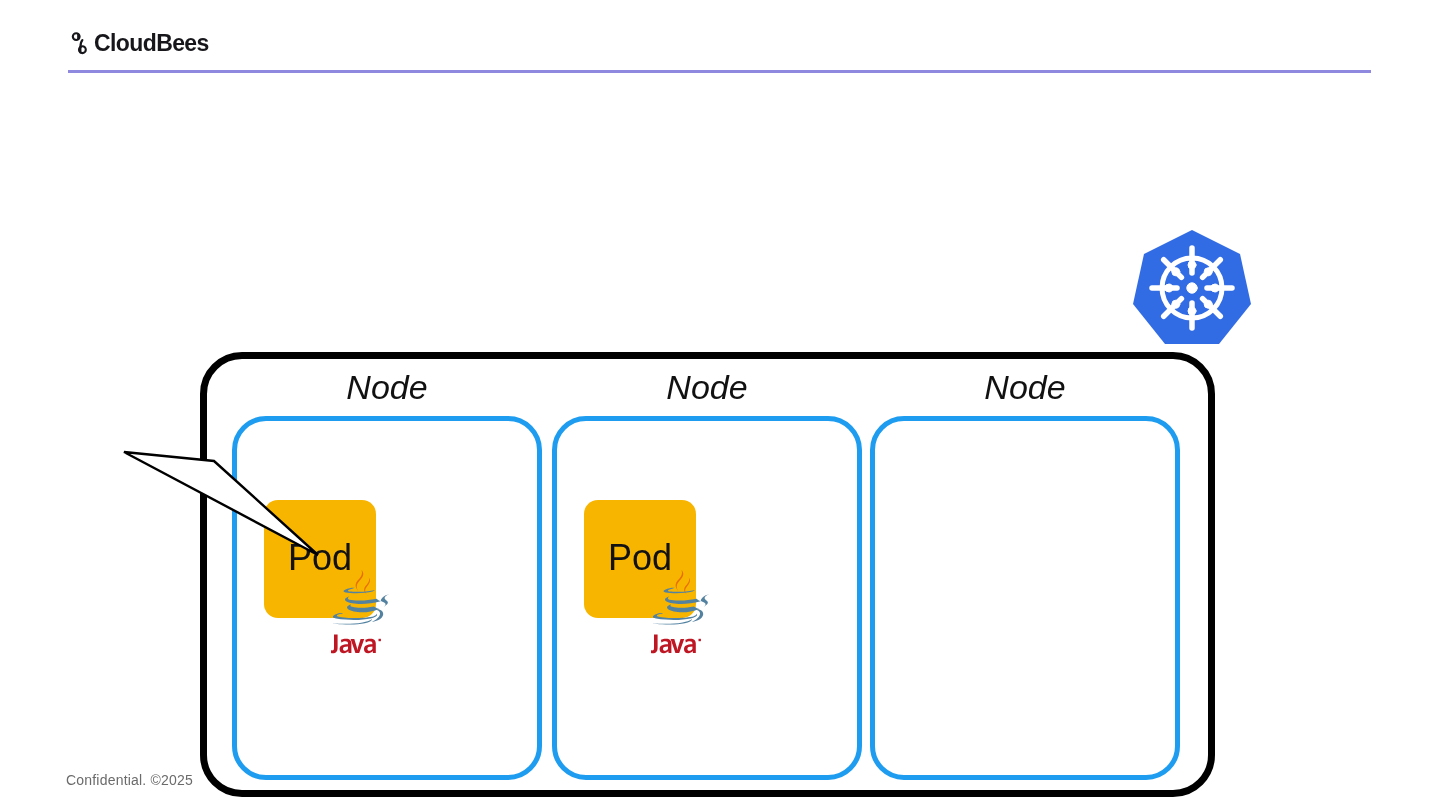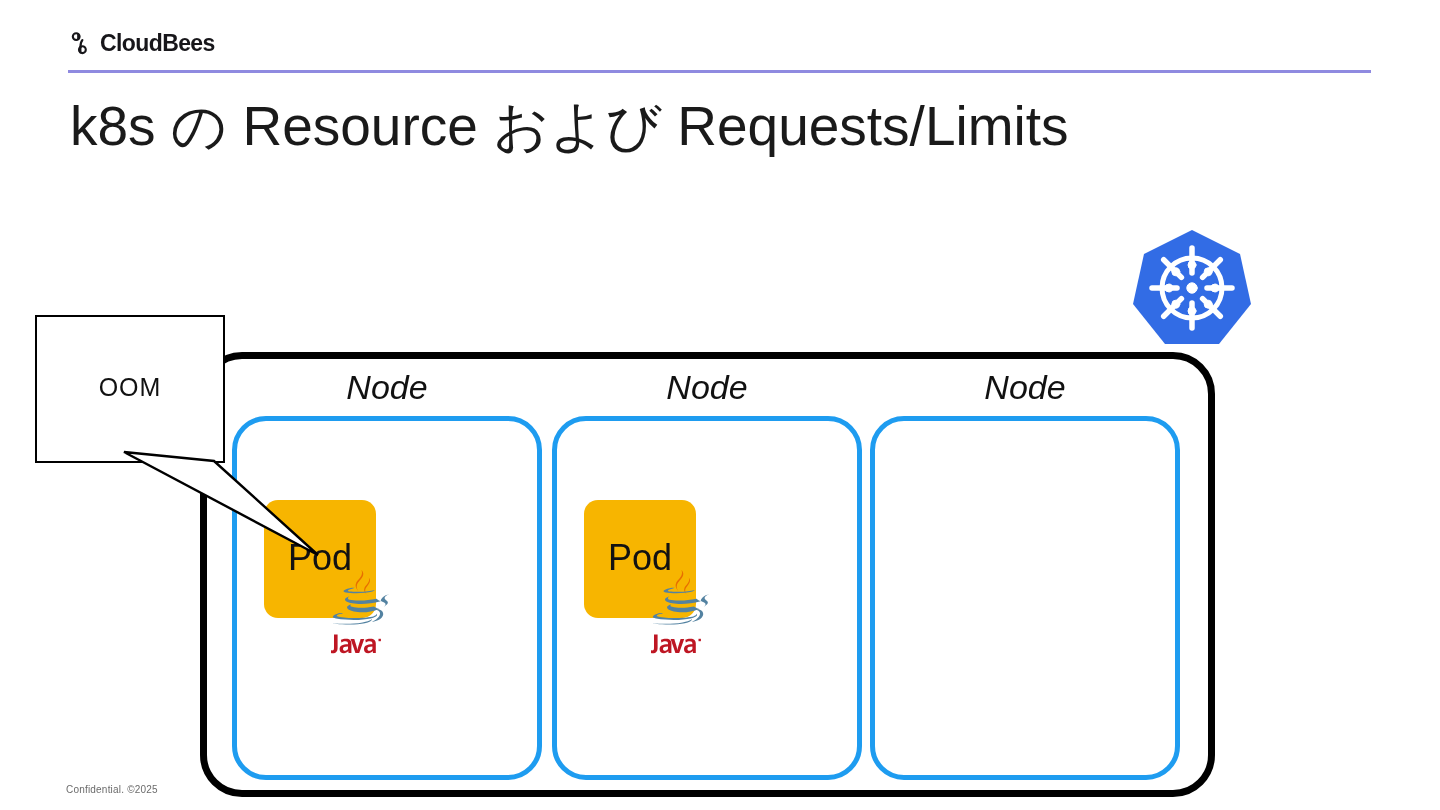--- a/index.html
+++ b/index.html
@@ -18,21 +18,20 @@
     overflow: hidden;
   }
 
   
   #brand-logo {
     position: absolute;
     left: 68px;
     top: 30px;
     display: flex;
     align-items: center;
-    gap: 6px;
   }
   #brand-logo .mark {
     width: 26px;
     height: 26px;
     display: block;
   }
   #brand-logo .wordmark {
     font-family: "Liberation Sans", sans-serif;
     font-size: 23px;
     font-weight: bold;
@@ -60,25 +59,24 @@
     letter-spacing: 0px;
     white-space: nowrap;
     line-height: 1.2;
   }
 
   
   #footer-note {
     position: absolute;
     left: 66px;
     top: 772px;
-    font-size: 10px;
+    font-size: 14px;
     color: #6b6b6b;
     letter-spacing: 0.2px;
     white-space: nowrap;
-    margin-top: 12px;
   }
 
   
   #k8s-logo {
     position: absolute;
     left: 1131px;
     top: 228px;
     width: 122px;
     height: 118px;
   }
@@ -201,21 +199,20 @@
       <path d="M8.2 3.2 a3.4 3.4 0 1 0 0 6.8 a3.4 3.4 0 1 0 0 -6.8 Z" fill="none" stroke="#17161a" stroke-width="2.1"></path>
       <path d="M10.2 9.0 L10.2 4.2" fill="none" stroke="#17161a" stroke-width="2.1" stroke-linecap="round"></path>
       <path d="M14.4 16.3 a3.4 3.4 0 1 0 0 6.8 a3.4 3.4 0 1 0 0 -6.8 Z" fill="none" stroke="#17161a" stroke-width="2.1"></path>
       <path d="M12.4 17.3 L12.4 22.4" fill="none" stroke="#17161a" stroke-width="2.1" stroke-linecap="round"></path>
       <path d="M12.4 17.4 C12.4 13.4 13.0 11.6 14.4 10.0" fill="none" stroke="#17161a" stroke-width="2.1" stroke-linecap="round"></path>
     </svg>
     <span class="wordmark">CloudBees</span>
   </div>
   <div id="header-rule"></div>
 
-  <div id="slide-title">k8s の Resource および Requests/Limits</div>
 
   <svg id="k8s-logo" viewBox="0 0 122 118">
     <polygon points="61,2 109,26 120,76 88,116 34,116 2,76 13,26" fill="#326ce5"></polygon>
     <g fill="#ffffff" stroke="#ffffff" stroke-linecap="round" stroke-linejoin="round">
       <circle cx="61" cy="60" r="5.2"></circle>
       <circle cx="61" cy="60" r="30" fill="none" stroke-width="5"></circle>
       <line x1="61" y1="20" x2="61" y2="45" stroke-width="5.5"></line>
       <line x1="61" y1="75" x2="61" y2="100" stroke-width="5.5"></line>
       <line x1="21" y1="60" x2="46" y2="60" stroke-width="5.5"></line>
       <line x1="76" y1="60" x2="101" y2="60" stroke-width="5.5"></line>
@@ -296,22 +293,19 @@
         </g>
       </svg>
     </div>
   </div>
 
   <div class="node" id="node-3">
     <div class="node-label">Node</div>
     <div class="node-frame"></div>
   </div>
 
-  <div id="oom-callout">
-    <div id="oom-callout-label">OOM</div>
-  </div>
   <svg id="oom-callout-tail" viewBox="0 0 210 135">
     <polygon points="4,12 94,21 198,115" fill="#ffffff" stroke="#000000" stroke-width="2.4" stroke-linejoin="miter"></polygon>
   </svg>
 
   <div id="footer-note">Confidential. ©2025</div>
 
 </div>
 
 </body></html>

